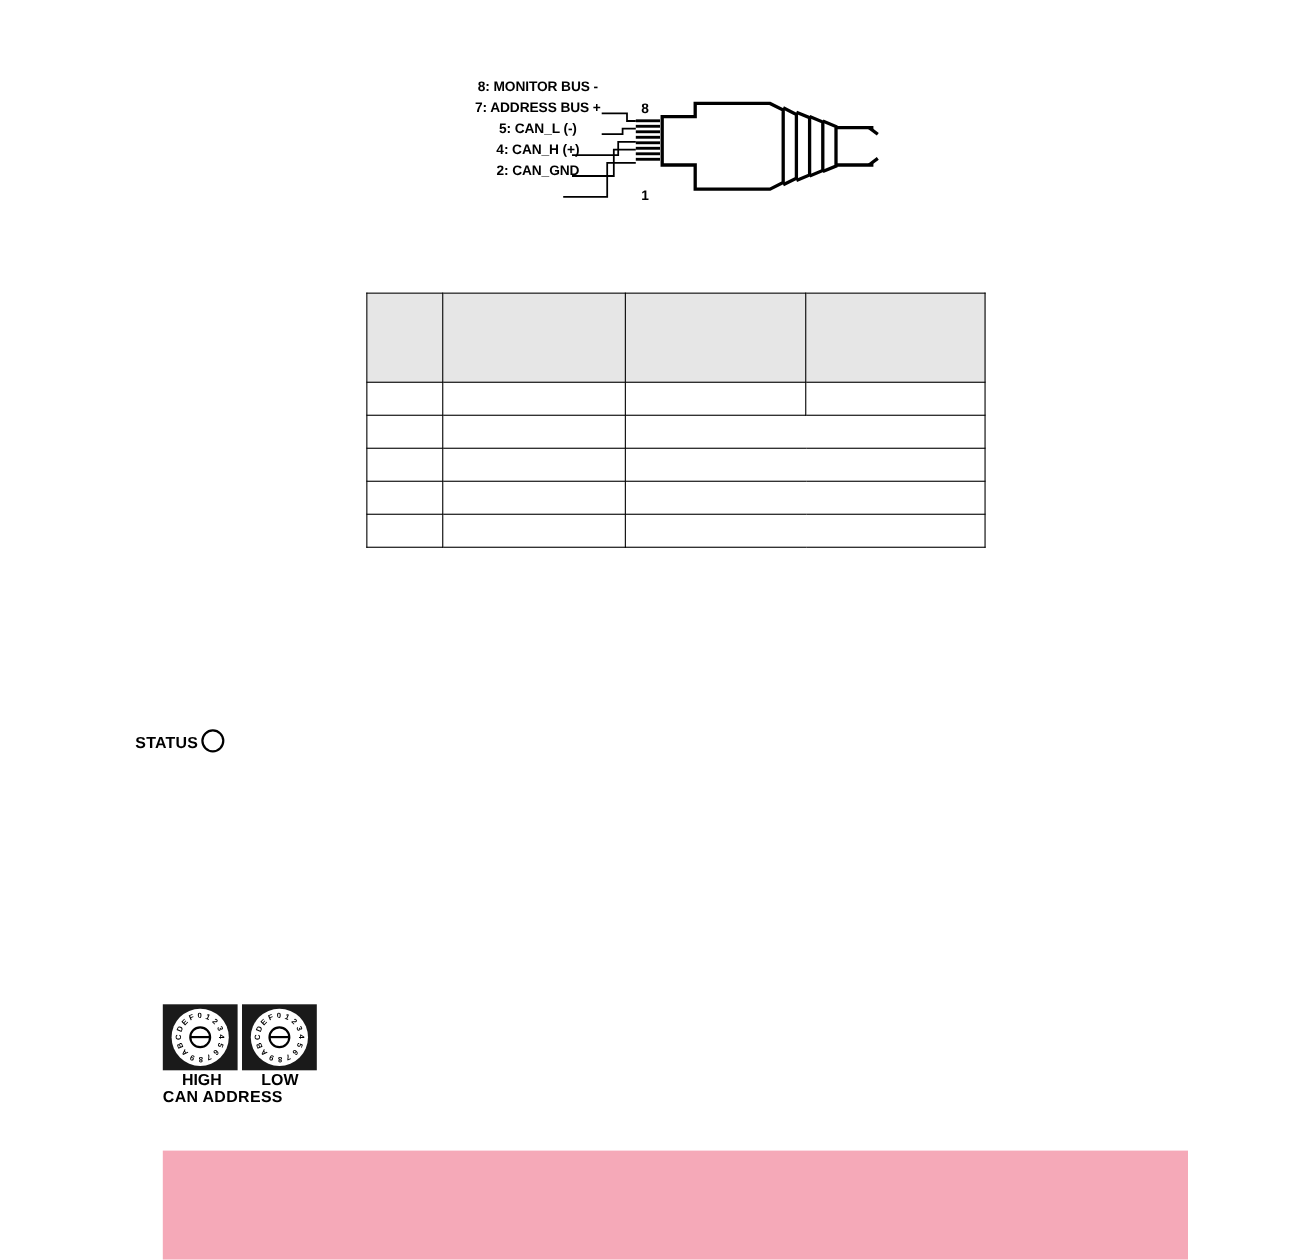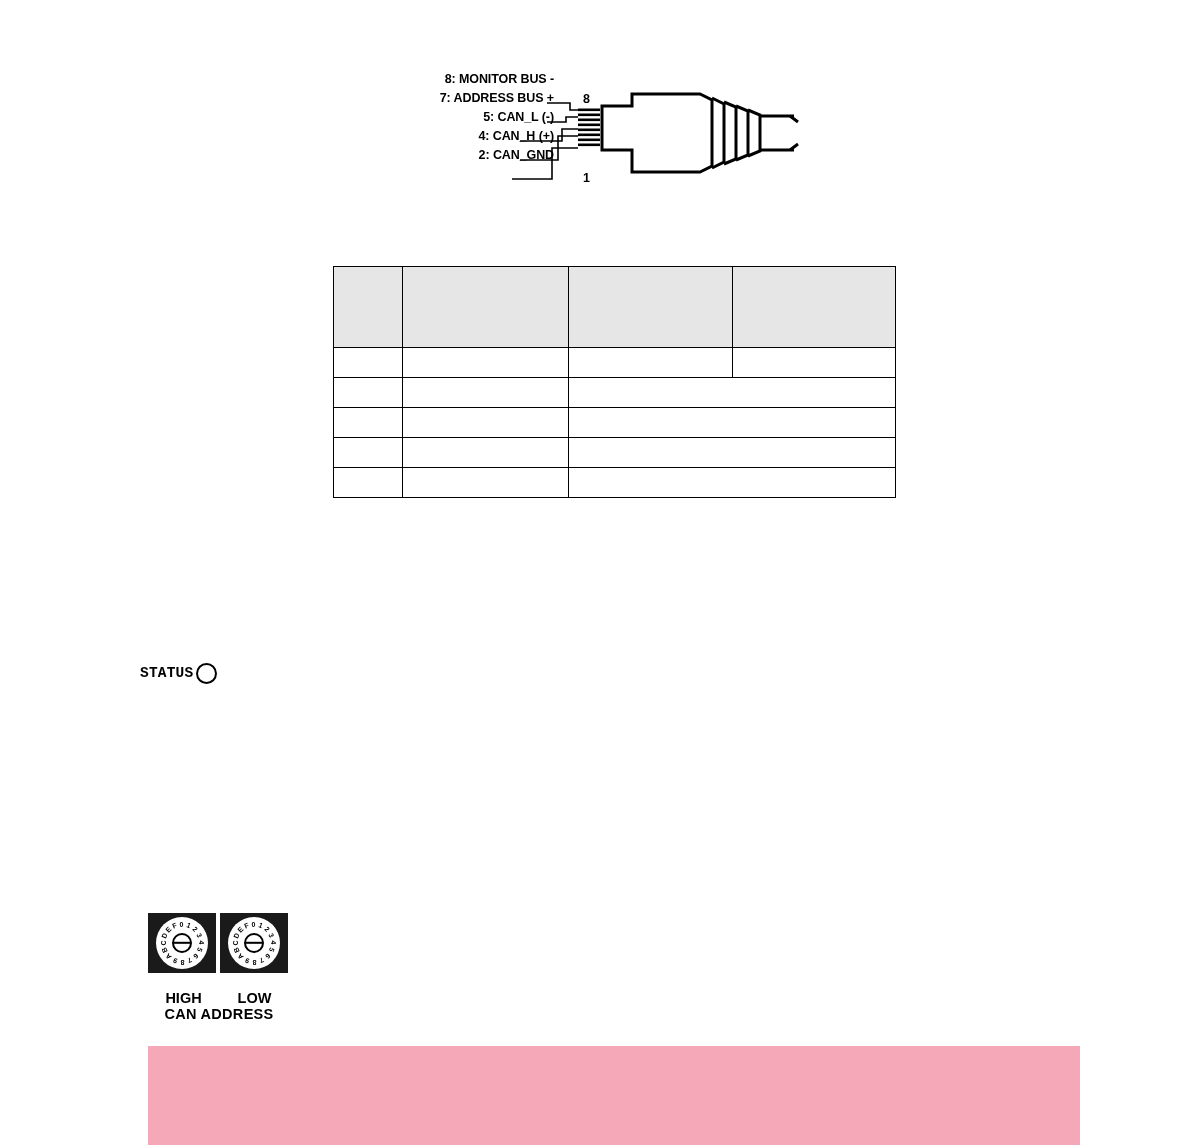--- a/index.html
+++ b/index.html
@@ -22,21 +22,21 @@
     left: 0;
     top: 70px;
     width: 1190px;
     height: 130px;
   }
   .pin-labels {
     position: absolute;
     left: 424px;
     top: 0;
     width: 130px;
-    text-align: right;
+    text-align: center;
   }
   .pin-label {
     font-size: 12.5px;
     font-weight: bold;
     line-height: 19px;
     white-space: nowrap;
     letter-spacing: -0.1px;
   }
 
   
@@ -81,26 +81,25 @@
   .col-d { width: 162px; }
   .cell-txt {
     padding: 0 6px;
     display: block;
     min-height: 12px;
   }
 
   
   #status-block {
     position: absolute;
-    left: 140px;
+    left: 123px;
     top: 662px;
     display: flex;
-    align-items: center;
+    align-items: flex-end;
     gap: 2px;
-    font-family: Liberation Mono, monospace;
   }
   #status-label {
     font-size: 14.5px;
     font-weight: bold;
     letter-spacing: 0.2px;
   }
   #status-led {
     width: 21px;
     height: 21px;
     border: 2.2px solid #000000;
@@ -167,30 +166,29 @@
     left: 50%;
     top: 50%;
     font-size: 7px;
     font-weight: bold;
     font-family: "Liberation Sans", sans-serif;
     transform-origin: 0 0;
     line-height: 7px;
   }
   .rotary-captions {
     width: 142px;
-    text-align: center;
     font-size: 14.5px;
     font-weight: bold;
     letter-spacing: 0.3px;
     line-height: 17px;
   }
   .rotary-sublabels {
     display: flex;
     width: 142px;
-    margin-top: 17px;
+    margin-top: 1px;
   }
   .rotary-sublabels span {
     width: 71px;
     text-align: center;
     font-size: 14.5px;
     font-weight: bold;
   }
 
   
   #footer-bar {

